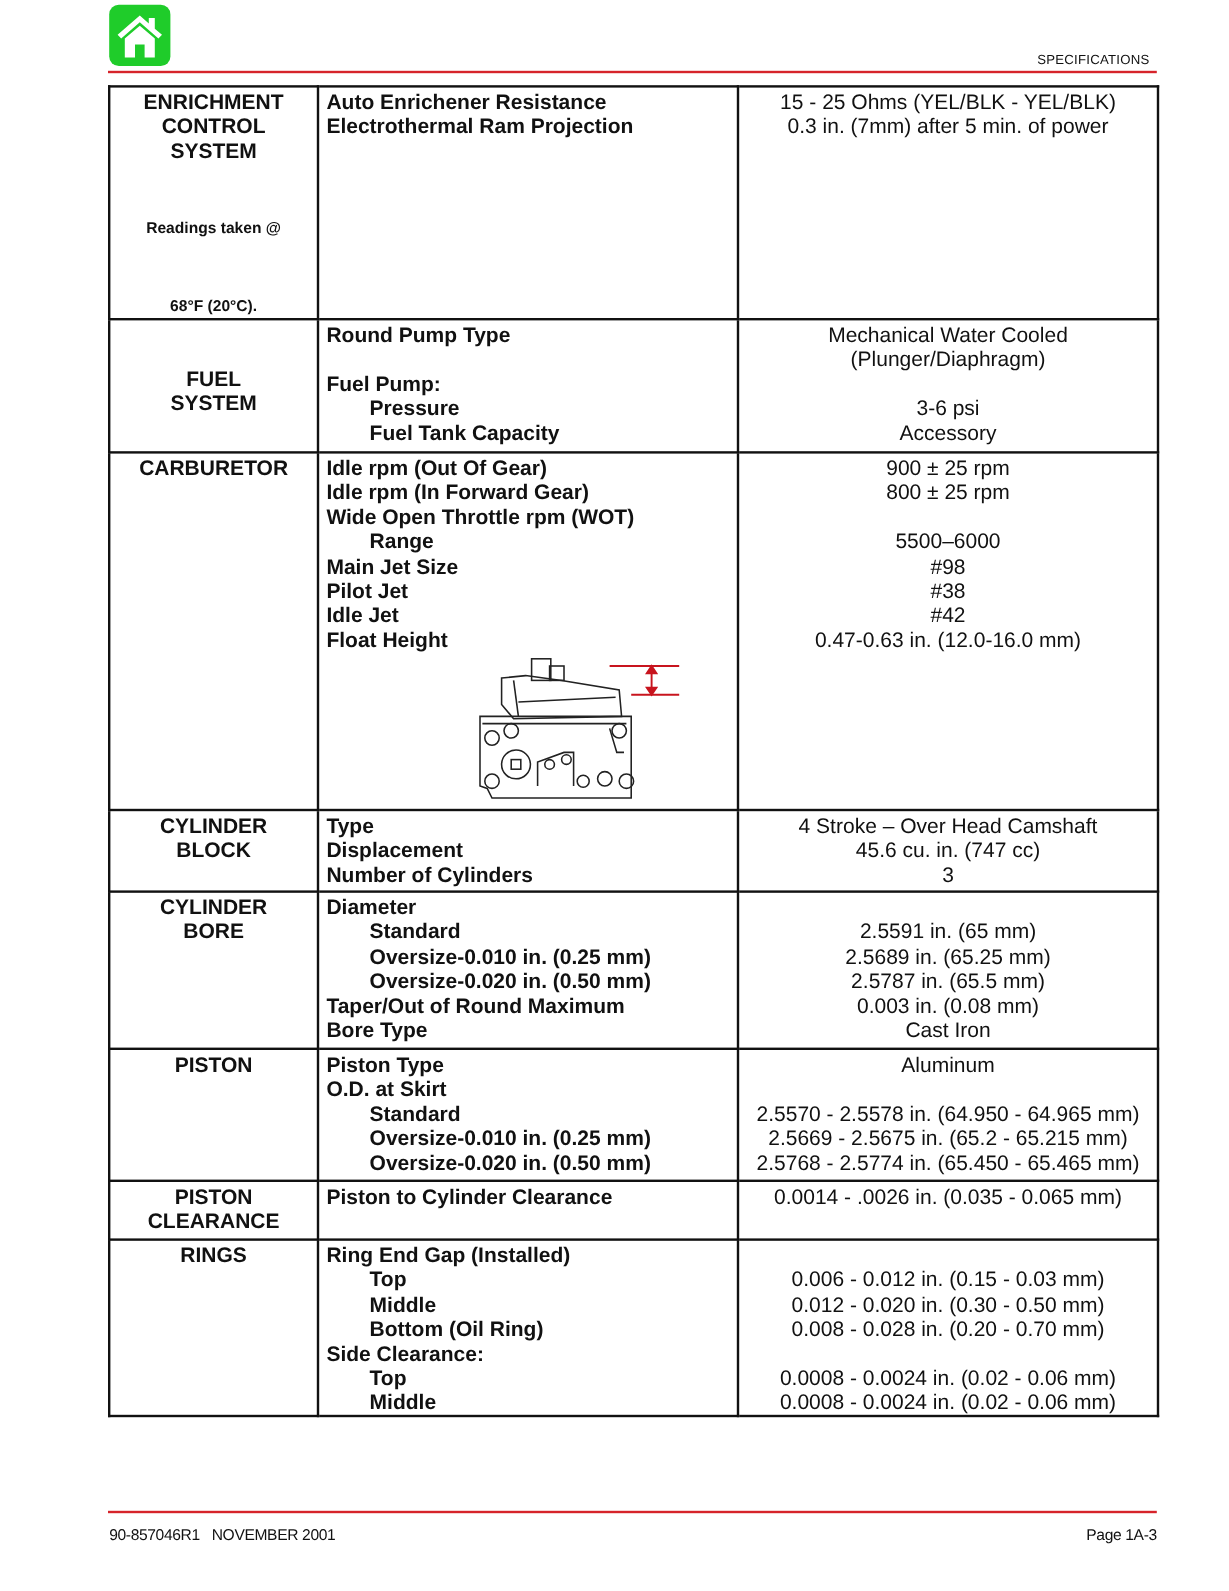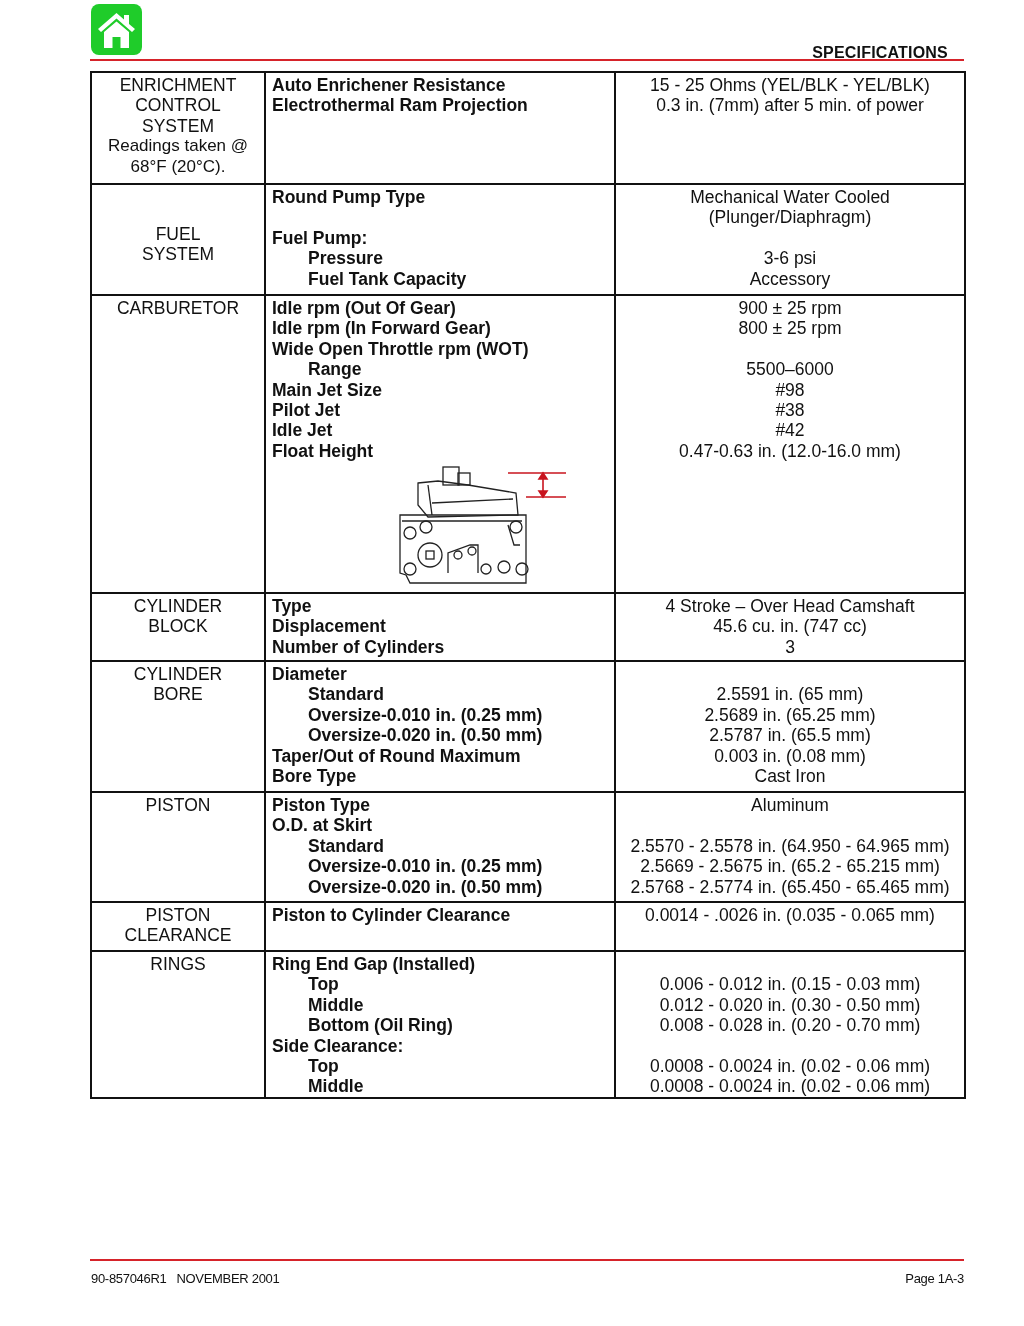--- a/index.html
+++ b/index.html
@@ -1,31 +1,31 @@
 <!DOCTYPE html>
 <html><head>
   <meta charset="utf-8">
   <style>
     html, body { margin: 0; padding: 0; background: #ffffff; }
     body { width: 1024px; height: 1326px; position: relative; overflow: hidden; font-family: "Liberation Sans", sans-serif; color: #111; }
     .home-btn { position: absolute; left: 91px; top: 4px; width: 51px; height: 51px; background: #1fcc2a; border-radius: 8px; display: block; cursor: pointer; }
     .home-btn svg { position: absolute; left: 0; top: 0; }
-    .header-title { position: absolute; right: 76px; top: 44px; font-size: 16px; font-weight: bold; letter-spacing: 0.2px; }
+    .header-title { position: absolute; right: 66px; top: 44px; font-size: 11px; font-weight: normal; letter-spacing: 0.2px; }
     .red-rule { position: absolute; left: 90px; width: 874px; height: 2px; background: #d6232a; }
     .rule-top { top: 59px; }
     .rule-bottom { top: 1259px; }
     table.spec { position: absolute; left: 90px; top: 71px; width: 876px; border-collapse: collapse; table-layout: fixed; }
     table.spec td { border: 2px solid #111; vertical-align: top; padding: 2px 0 0 0; font-size: 17.5px; line-height: 20.4px; }
-    td.cat { width: 172px; text-align: center; font-weight: normal; vertical-align: middle; }
+    td.cat { width: 172px; text-align: center; font-weight: bold; vertical-align: middle; }
     td.cat.top { vertical-align: top; }
     td.param { width: 342px; font-weight: bold; padding-left: 6px !important; }
     td.val { text-align: center; border-radius: 22px; }
     .line { display: block; min-height: 20.4px; white-space: nowrap; }
     .indent { padding-left: 36px; }
-    .note { font-size: 17px; line-height: 20px; }
+    .note { font-size: 13px; line-height: 20px; margin-top: 44px; }
     .diagram { position: relative; height: 128px; }
     .diagram svg { position: absolute; left: 126px; top: 4px; }
     .footer-left { position: absolute; left: 91px; top: 1271px; font-size: 13px; letter-spacing: -0.3px; }
     .footer-right { position: absolute; right: 60px; top: 1271px; font-size: 13px; letter-spacing: -0.3px; }
   </style>
 </head>
 <body>
 
 <a class="home-btn">
   <svg width="51" height="51" viewBox="0 0 51 51">

